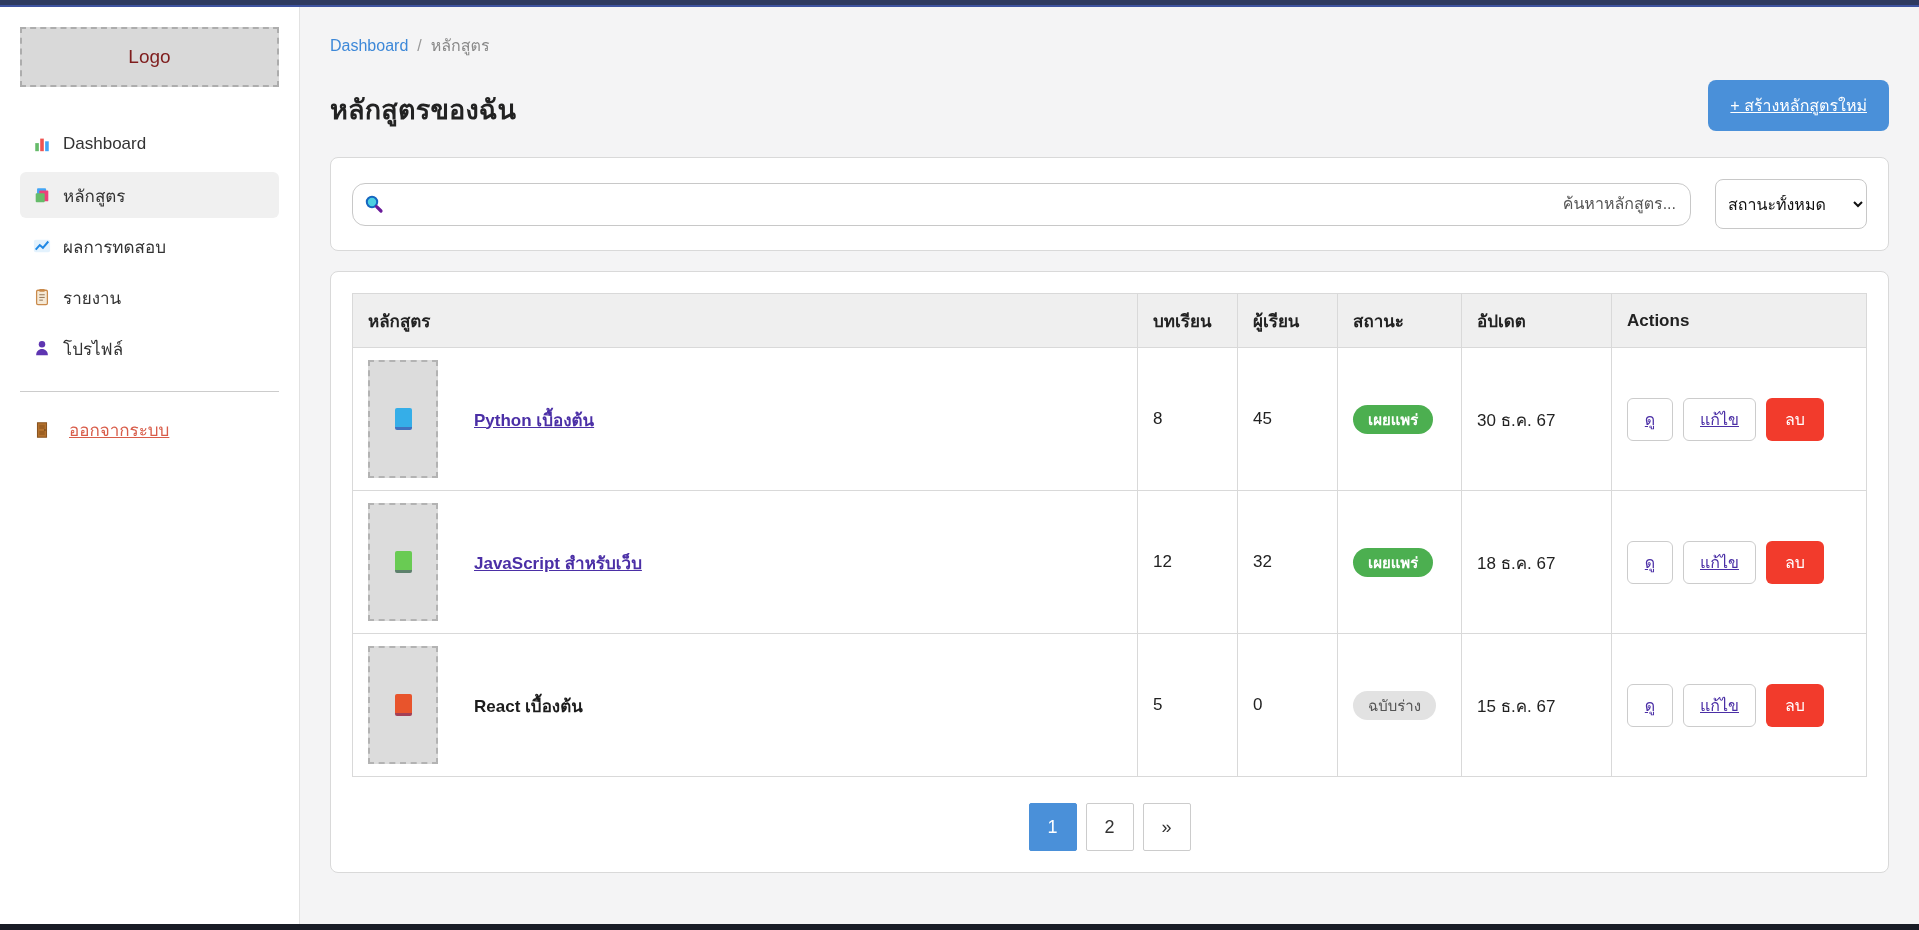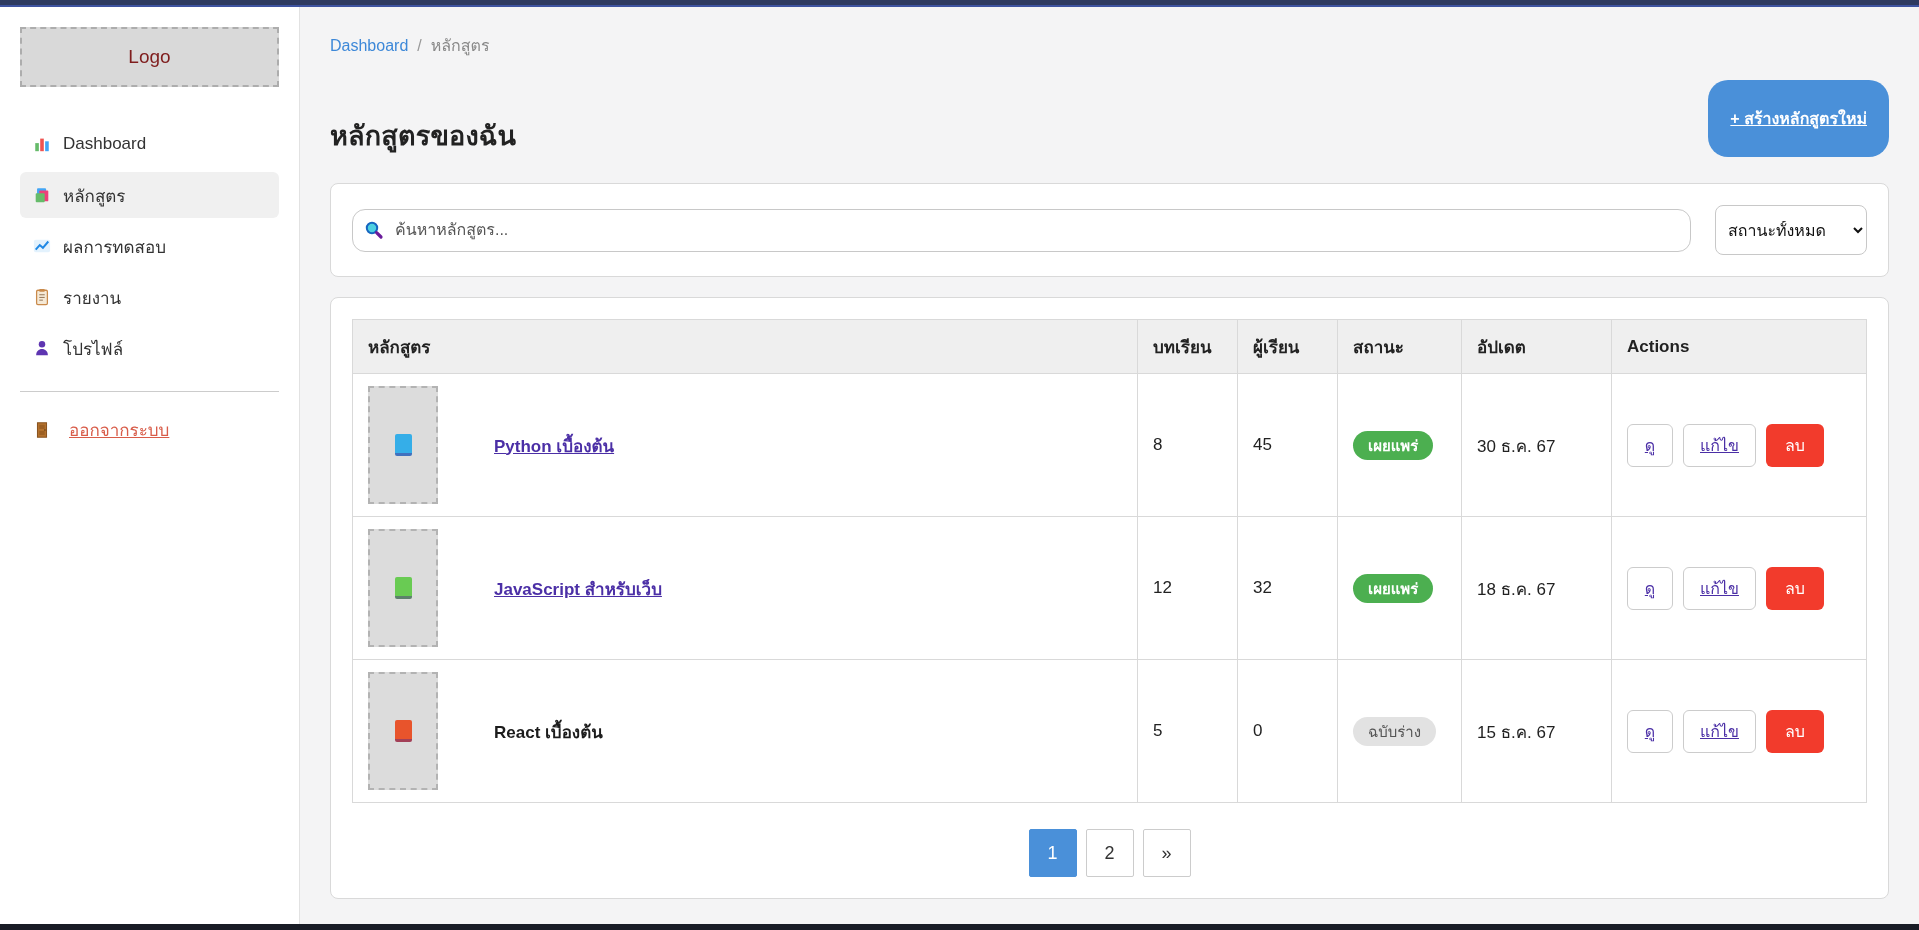--- a/index.html
+++ b/index.html
@@ -25,38 +25,38 @@
   .divider{border:none;border-top:1px solid #ccc;margin:20px 0 24px 0;}
   .logout{display:inline-flex;align-items:center;gap:18px;padding:0 13px;font-size:17px;color:var(--logout);text-decoration:underline;cursor:pointer;}
 
   
   .main{flex:1;background:var(--main-bg);padding:26px 30px;min-width:0;}
   .breadcrumb{font-size:16px;color:#888;display:flex;gap:9px;align-items:center;}
   .breadcrumb a{color:var(--link-blue);text-decoration:none;cursor:pointer;}
   .breadcrumb .sep{color:#999;}
   .header-row{margin-top:22px;display:flex;justify-content:space-between;align-items:flex-end;}
   h1{font-size:27px;font-weight:700;color:#222;letter-spacing:.2px;}
-  .create-btn{background:var(--accent);color:#fff;border:none;border-radius:20px;padding:26px 22px;font-size:16px;font-weight:700;text-decoration:underline;cursor:pointer;}
+  .create-btn{background:var(--accent);color:#fff;border:none;border-radius:8px;padding:13px 22px;font-size:16px;font-weight:400;text-decoration:underline;cursor:pointer;}
 
   .card{background:#fff;border:1px solid var(--border);border-radius:8px;}
   .search-card{margin-top:26px;padding:21px;display:flex;align-items:center;gap:24px;}
   .search-wrap{flex:1;position:relative;}
   .search-wrap .sicon{position:absolute;left:12px;top:50%;transform:translateY(-50%);width:20px;height:20px;}
-  .search-input{width:100%;height:43px;border:1px solid #c8c8c8;border-radius:13px;padding:0 14px 0 42px;font-size:16px;color:#333;background:#fff;outline:none;}
+  .search-input{width:100%;height:43px;border:1px solid #c8c8c8;border-radius:13px;padding:0 14px 0 42px;font-size:16px;color:#333;background:#fff;outline:none;text-align:right;}
   .search-input::placeholder{color:#555;}
   .status-select{width:152px;height:50px;border:1px solid #c8c8c8;border-radius:8px;font-size:16px;padding:0 8px;background:#fff;color:#111;cursor:pointer;}
 
   .table-card{margin-top:20px;padding:21px;}
   table{width:100%;border-collapse:collapse;}
   th,td{border:1px solid var(--border);}
   th{background:#efefef;text-align:left;font-size:17px;font-weight:700;color:#222;padding:13px 15px;}
   td{padding:12px 15px;font-size:17px;color:#222;vertical-align:middle;}
   .col-lessons{width:100px;} .col-students{width:100px;} .col-status{width:124px;}
   .col-updated{width:150px;} .col-actions{width:255px;}
-  .course-flex{display:flex;align-items:center;gap:56px;text-align:right;}
+  .course-flex{display:flex;align-items:center;gap:36px;text-align:right;}
   .thumb{width:70px;height:118px;background:#dcdcdc;border:2px dashed #b3b3b3;display:flex;align-items:center;justify-content:center;flex:0 0 auto;}
   .book{width:17px;height:22px;border-radius:2px;border-bottom:3px solid rgba(80,40,140,.45);}
   .course-title{font-weight:700;font-size:17px;}
   .course-title.link{color:var(--link-purple);text-decoration:underline;cursor:pointer;}
   .course-title.plain{color:#1c1c1c;text-decoration:none;}
   .badge{display:inline-block;padding:7px 15px;border-radius:999px;font-size:15px;line-height:1;}
   .badge.published{background:var(--green);color:#fff;font-weight:600;}
   .badge.draft{background:var(--gray-badge);color:#555;}
   .actions-flex{display:flex;align-items:center;gap:10px;}
   .btn{height:43px;border-radius:6px;font-size:16px;cursor:pointer;}

